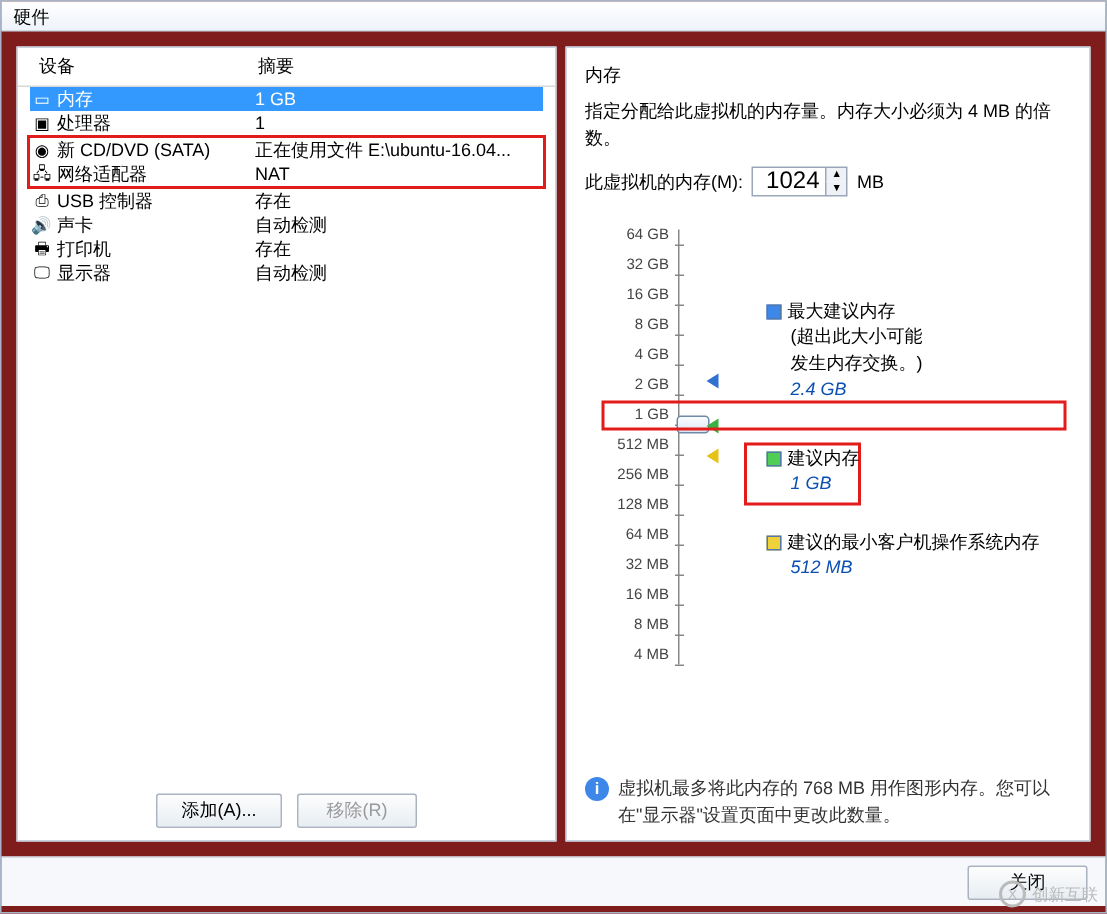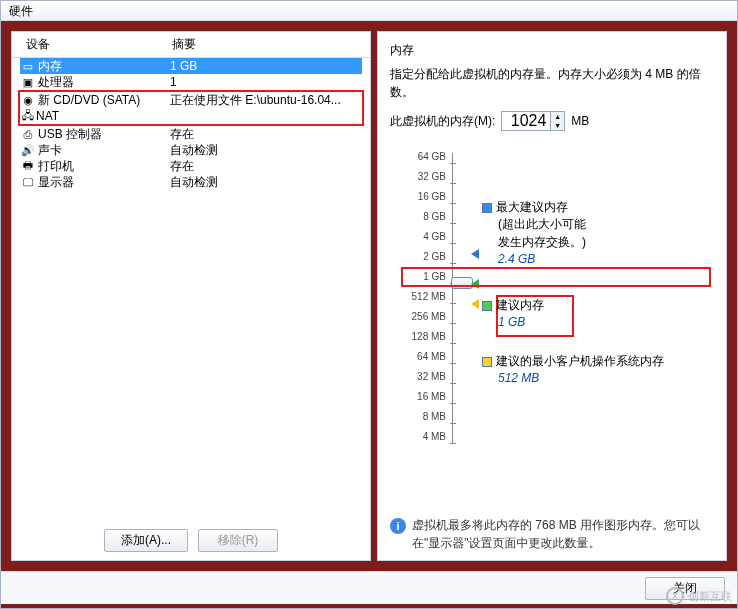--- a/index.html
+++ b/index.html
@@ -145,21 +145,21 @@
     left:18px;
     width:0; height:0;
     border-top:5px solid transparent;
     border-bottom:5px solid transparent;
   }
   .marker.blue  { border-right:8px solid #3070d0;}
   .marker.green { border-right:8px solid #3cb043;}
   .marker.yellow{ border-right:8px solid #e7c31a;}
   .legend {
     position:absolute;
-    left:92px;
+    left:121px;
     font-size:12px;
     line-height:1.45;
   }
   .legend .sw { display:inline-block; width:10px; height:10px; border:1px solid #5577aa; vertical-align:middle; margin-right:4px;}
   .sw.blue{background:#3d87e9;}
   .sw.green{background:#4fce55;}
   .sw.yellow{background:#efd23a;}
   .legend .val { color:#0a4fb1;font-style:italic; }
   .red-box-right {
     position:absolute;
@@ -229,20 +229,21 @@
             <span class="dev-summary">1</span>
           </div>
           <div class="red-box">
             <div class="device-row">
               <span class="dev-icon">◉</span>
               <span class="dev-name">新 CD/DVD (SATA)</span>
               <span class="dev-summary">正在使用文件 E:\ubuntu-16.04...</span>
             </div>
             <div class="device-row">
               <span class="dev-icon">🖧</span>
+              <span class="dev-name">网络适配器</span>
               <span class="dev-summary">NAT</span>
             </div>
           </div>
           <div class="device-row">
             <span class="dev-icon">⎙</span>
             <span class="dev-name">USB 控制器</span>
             <span class="dev-summary">存在</span>
           </div>
           <div class="device-row">
             <span class="dev-icon">🔊</span>

